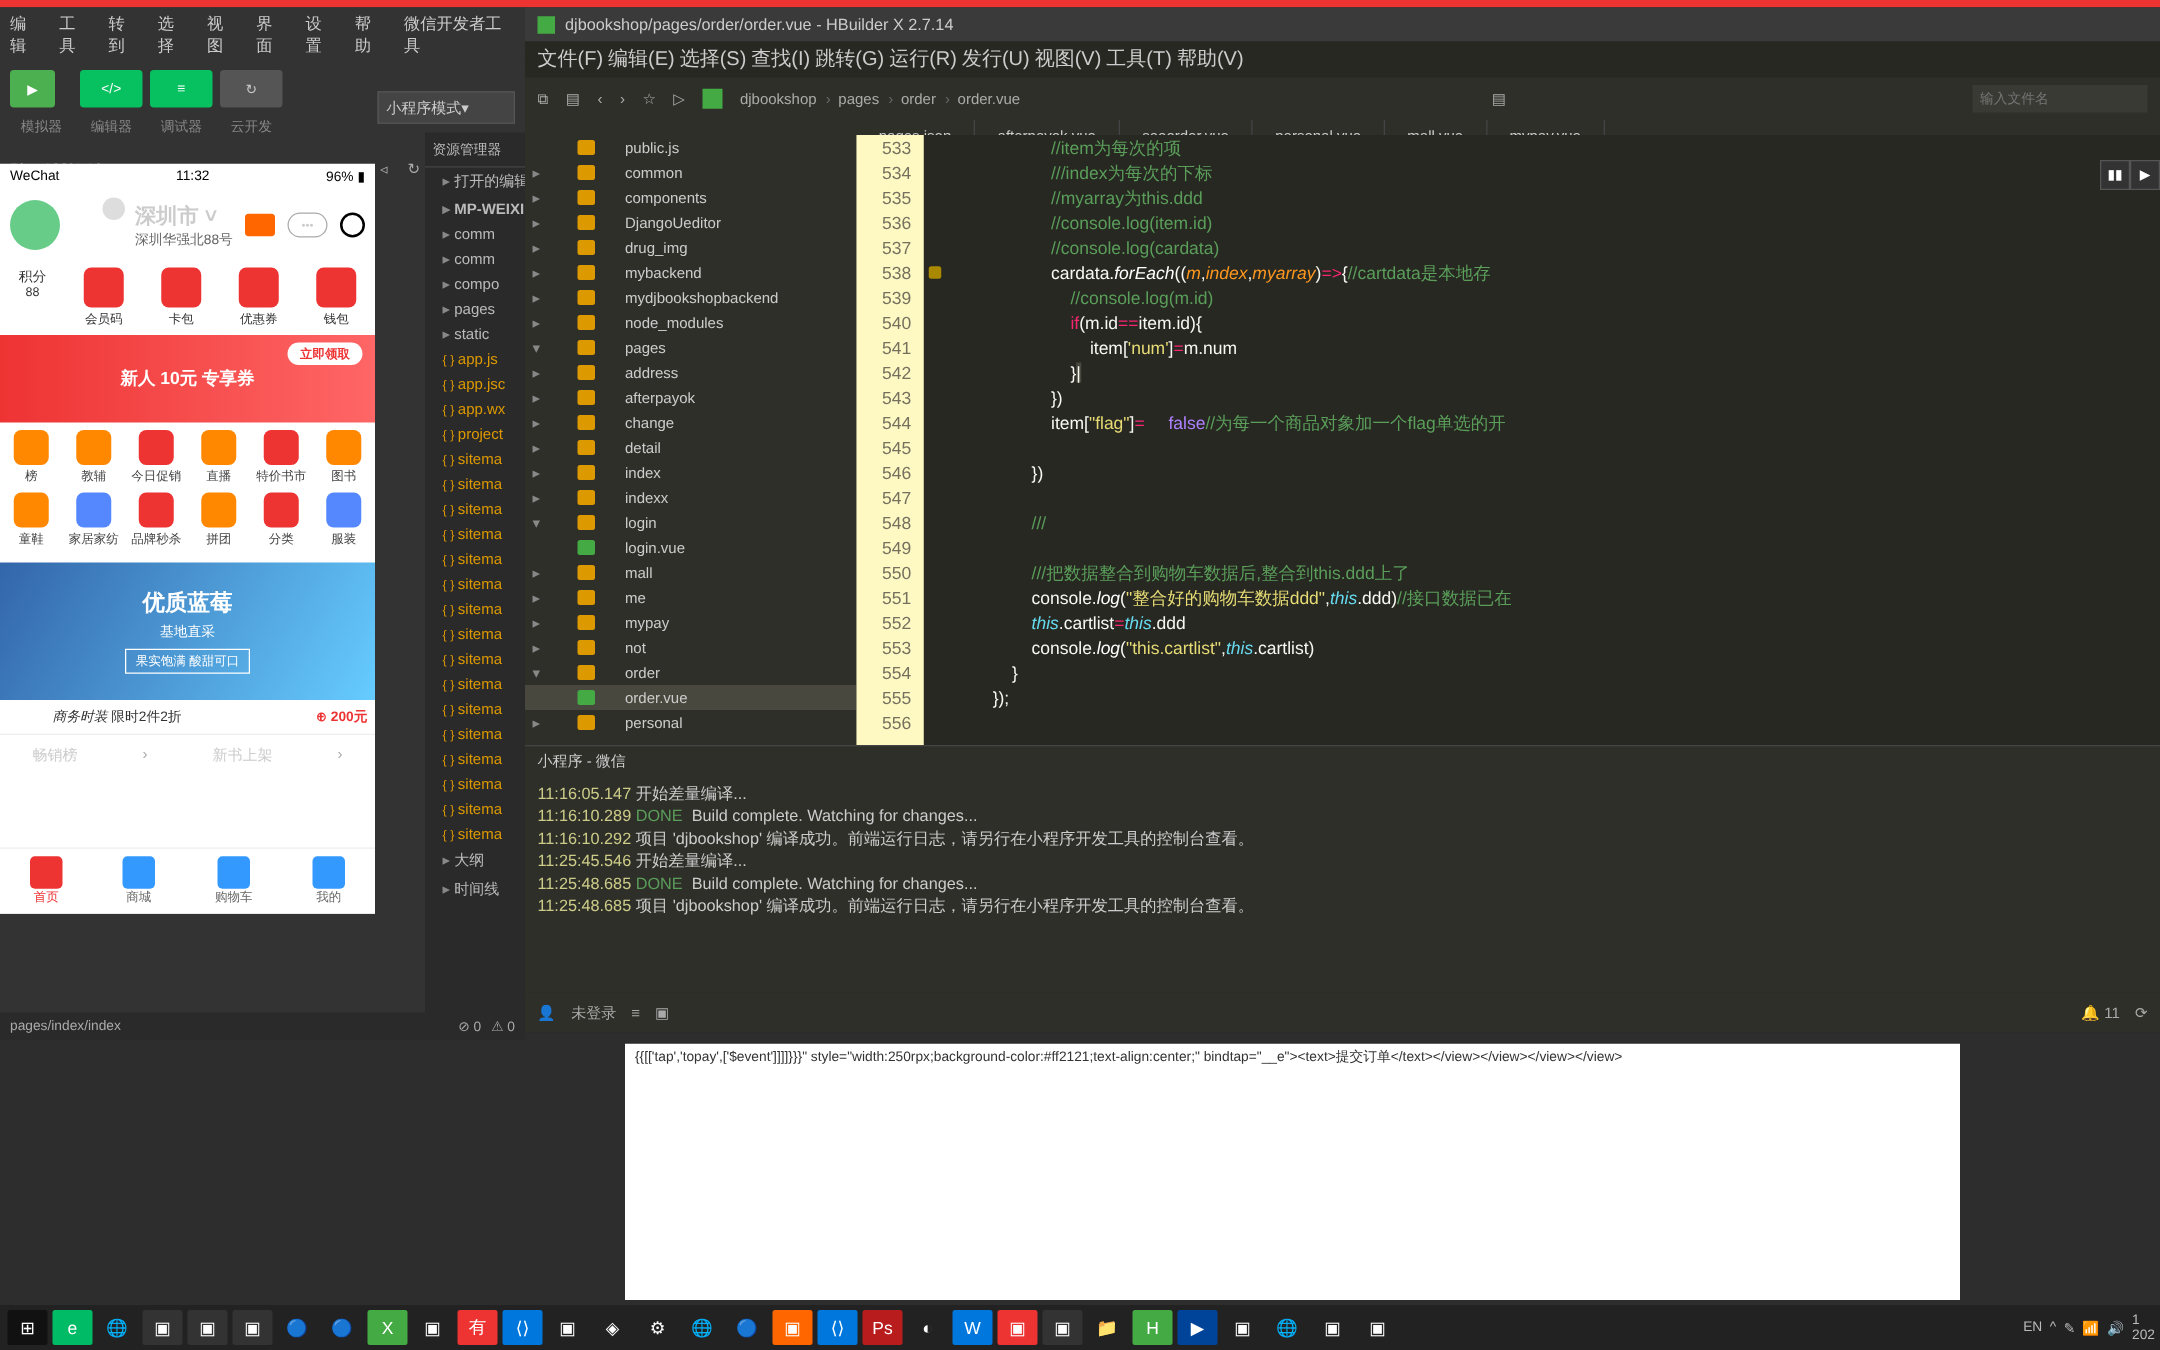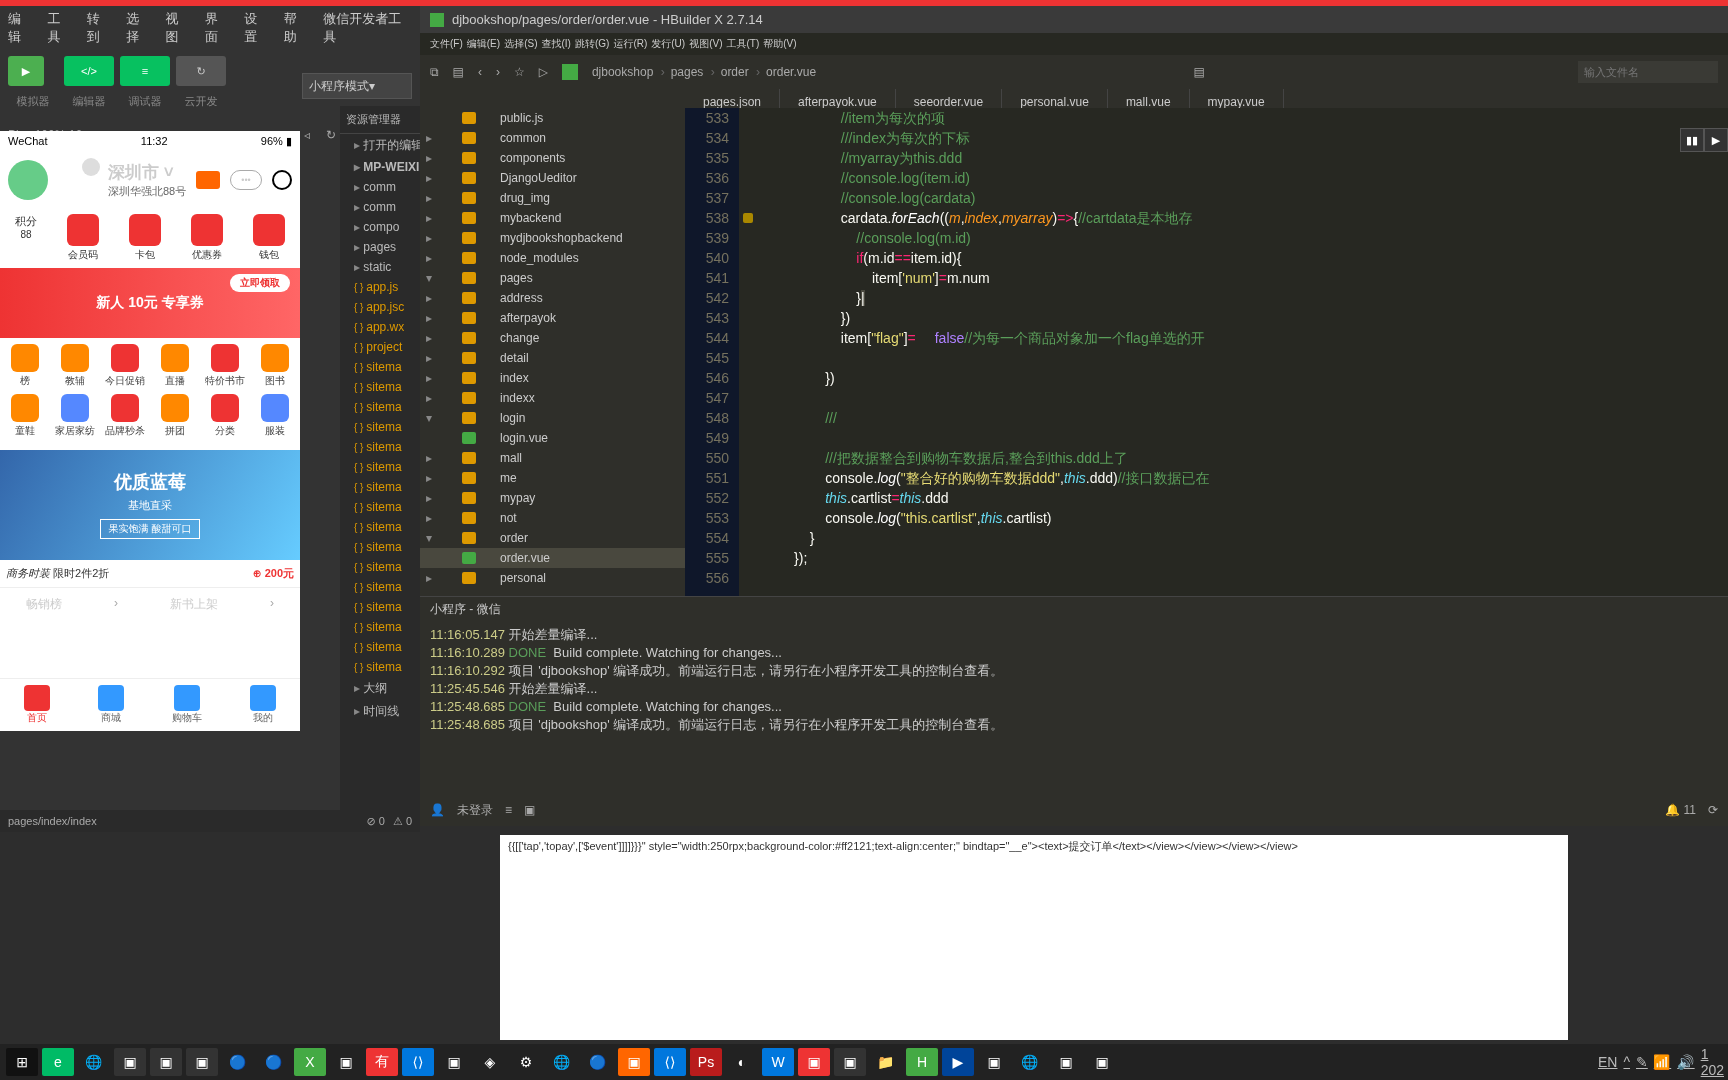--- a/index.html
+++ b/index.html
@@ -39,60 +39,60 @@
 .orange-ic { background: #f80; }
 .banner { width: 100%; height: 70px; background: linear-gradient(90deg, #e33, #f66); color: #fff; display: flex; align-items: center; justify-content: center; font-size: 14px; font-weight: bold; position: relative; }
 .banner .coupon { background: #fff; color: #e33; padding: 2px 10px; border-radius: 12px; font-size: 10px; position: absolute; right: 10px; top: 6px; }
 .grid5 { display: flex; justify-content: space-around; padding: 6px 0; flex-wrap: wrap; }
 .grid5 .cell { width: 50px; text-align: center; font-size: 10px; color: #444; margin-bottom: 6px; }
 .grid5 .cell .gic { width: 28px; height: 28px; margin: 0 auto 2px; border-radius: 6px; }
 .promo { width: 100%; height: 110px; background: linear-gradient(120deg, #36a, #6cf); color: #fff; text-align: center; padding-top: 20px; }
 .promo .t1 { font-size: 18px; font-weight: bold; }
 .promo .t2 { font-size: 11px; margin-top: 4px; }
 .promo .t3 { border: 1px solid #fff; display: inline-block; padding: 2px 8px; font-size: 10px; margin-top: 6px; }
-.dealbar { display: flex; align-items: center; padding: 6px; font-size: 11px; color: #333; background: #fff; }
+.dealbar { display: flex; align-items: center; padding: 6px; font-size: 11px; color: #333; background: #fff; margin-left: 36px; }
 .dealbar .price { color: #e33; font-weight: bold; margin-left: auto; }
 .tabrow { display: flex; justify-content: space-around; padding: 8px 0; font-size: 12px; border-top: 1px solid #eee; }
 .tabrow .arr { color: #aaa; }
 .bottomnav { position: absolute; bottom: 0; left: 0; right: 0; display: flex; justify-content: space-around; padding: 6px 0; border-top: 1px solid #eee; background: #fff; }
 .bottomnav .nv { text-align: center; font-size: 10px; color: #666; }
 .bottomnav .nv.active { color: #e33; }
 .bottomnav .nv .nic { width: 26px; height: 26px; margin: 0 auto; border-radius: 4px; }
 
 
 .devtree { position: absolute; left: 340px; top: 100px; width: 80px; height: 720px; background: #2a2a2a; font-size: 12px; color: #bbb; overflow: hidden; }
 .devtree .hdr { padding: 6px; border-bottom: 1px solid #444; font-size: 11px; }
 .devtree .node { padding: 3px 6px 3px 14px; white-space: nowrap; }
 .devtree .node::before { content: "▸ "; color: #888; }
 .devtree .filenode { padding: 3px 6px 3px 14px; white-space: nowrap; color: #d90; }
 .devtree .filenode::before { content: "{ } "; color: #d90; font-size: 10px; }
 
 
 .hbuilder { position: absolute; left: 420px; top: 6px; right: 0; height: 820px; background: #272822; color: #ccc; font-size: 13px; }
 .hb-title { padding: 6px 10px; background: #3a3a3a; font-size: 13px; display: flex; align-items: center; gap: 8px; }
 .hb-title .logo { width: 14px; height: 14px; background: #4a4; display: inline-block; }
-.hb-menu { display: flex; gap: 4px; padding: 4px 10px; font-size: 10px; }
+.hb-menu { display: flex; gap: 4px; padding: 4px 10px; font-size: 16px; }
 .hb-toolbar { display: flex; gap: 14px; padding: 6px 10px; align-items: center; font-size: 12px; color: #aaa; background: #2f2f2a; }
 .hb-toolbar .crumb { display: flex; gap: 6px; align-items: center; }
 .hb-toolbar .crumb span::after { content: " ›"; color: #666; margin-left: 4px; }
 .hb-toolbar .crumb span:last-child::after { content: ""; }
 .hb-toolbar .search { margin-left: auto; width: 140px; height: 22px; background: #3a3a35; border: none; color: #888; padding: 0 6px; font-size: 11px; }
 .hb-tabs { display: flex; background: #2f2f2a; font-size: 12px; }
 .hb-tabs .tab { padding: 6px 18px; color: #ccc; border-right: 1px solid #444; cursor: pointer; }
 
 
 .hb-tree { position: absolute; left: 0; top: 102px; width: 265px; bottom: 230px; background: #2f2f2a; overflow-y: auto; font-size: 12px; }
 .hb-tree .tnode { padding: 3px 6px; display: flex; align-items: center; gap: 24px; cursor: pointer; }
 .hb-tree .tnode.sel { background: #49483e; }
 .hb-tree .fic { width: 14px; height: 12px; background: #d90; display: inline-block; border-radius: 2px; }
 .hb-tree .fic.vue { background: #4a4; }
 
 
 .editor { position: absolute; left: 265px; top: 102px; right: 0; bottom: 230px; background: #272822; font-family: Consolas, monospace; font-size: 14px; overflow: hidden; }
-.gutter { position: absolute; left: 0; top: 0; bottom: 0; width: 54px; background: #0f172a; color: #75715e; text-align: right; padding-right: 10px; font-family: Consolas, monospace; }
+.gutter { position: absolute; left: 0; top: 0; bottom: 0; width: 54px; background: #fef9c3; color: #75715e; text-align: right; padding-right: 10px; font-family: Consolas, monospace; }
 .gutter div { height: 20px; line-height: 20px; }
 .marker { position: absolute; left: 58px; top: 0; bottom: 0; width: 16px; }
 .marker .m { width: 10px; height: 10px; background: #a80; border-radius: 2px; margin-top: 105px; }
 .codelines { position: absolute; left: 78px; top: 0; right: 0; color: #f8f8f2; white-space: pre; line-height: 20px; }
 .c-comment { color: #5a9e5a; }
 .c-str { color: #e6db74; }
 .c-fn { color: #ffffff; font-style: italic; }
 .c-op { color: #f92672; }
 .c-param { color: #fd971f; font-style: italic; }
 .c-num { color: #ae81ff; margin-left: 19px; }
@@ -114,21 +114,21 @@
 
 .wxml-panel { position: absolute; left: 500px; right: 160px; bottom: 40px; top: 835px; background: #fff; color: #333; font-size: 11px; font-family: Consolas, monospace; padding: 4px 8px; overflow: hidden; line-height: 14px; }
 
 
 .dev-status { position: absolute; left: 0; top: 810px; width: 420px; height: 22px; background: #2a2a2a; color: #aaa; font-size: 11px; padding: 3px 8px; display: flex; align-items: center; }
 .dev-status .right { margin-left: auto; display: flex; gap: 8px; }
 
 
 .taskbar { position: absolute; left: 0; right: 0; bottom: 0; height: 36px; background: #222; display: flex; align-items: center; padding: 0 4px; }
 .taskbar .tbi { width: 32px; height: 28px; margin: 0 2px; border-radius: 2px; display: flex; align-items: center; justify-content: center; font-size: 14px; color: #fff; }
-.taskbar .tray { margin-left: auto; display: flex; gap: 6px; align-items: center; color: #bbb; font-size: 14px; text-decoration: underline; }
+.taskbar .tray { margin-left: auto; display: flex; gap: 6px; align-items: center; color: #bbb; font-size: 11px; }
 
 .tree-indent-1 { padding-left: 20px; }
 .tree-indent-2 { padding-left: 36px; }
 .tree-indent-3 { padding-left: 52px; }
 </style>
 </head>
 <body>
 
 <div class="topbar"></div>
 

